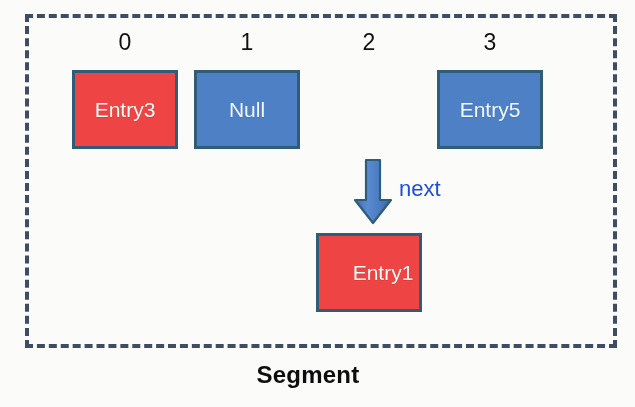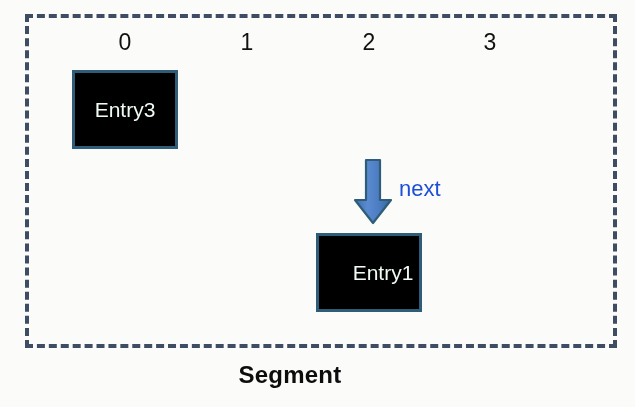--- a/index.html
+++ b/index.html
@@ -56,21 +56,21 @@
     box-sizing: border-box;
     border: 3px solid #2f5d78;
     display: flex;
     align-items: center;
     justify-content: center;
     color: #f0fbf4;
     font-size: 21px;
     font-family: "Liberation Sans", sans-serif;
     text-shadow: 0 1px 0 rgba(0,0,0,0.10);
   }
-  .entry-box.green { background: #000000; }
+  .entry-box.green { background: #ef4444; }
   .entry-box.blue  { background: #4d80c4; color: #f2f7fd; }
 
   .row-top { top: 70px; }
 
   .slot-0 { left: 72px; }
   .slot-1 { left: 194px; }
   .slot-2 { left: 316px; }
   .slot-3 { left: 437px; }
 
   .entry-child {
@@ -103,35 +103,38 @@
     position: absolute;
     left: 0;
     top: 361px;
     width: 580px;
     text-align: center;
     font-size: 24px;
     font-weight: bold;
     color: #0d0d0d;
     font-family: "Liberation Sans", sans-serif;
     letter-spacing: 0.2px;
+    padding-left: 18px;
   }
 </style>
 </head>
 <body>
 
 <div id="canvas">
 
   <div class="segment-box"></div>
 
   <div class="index-label slot-0">0</div>
   <div class="index-label slot-1">1</div>
   <div class="index-label slot-2">2</div>
   <div class="index-label slot-3">3</div>
 
   <div class="entry-box green row-top slot-0">Entry3</div>
+  <div class="entry-box blue  row-top slot-1">Null</div>
+  <div class="entry-box blue  row-top slot-3">Entry5</div>
 
   <svg class="next-arrow" viewBox="0 0 40 68">
     <defs>
       <linearGradient id="arrowGrad" x1="0" y1="0" x2="1" y2="0">
         <stop offset="0%" stop-color="#3f6eb0"></stop>
         <stop offset="35%" stop-color="#5a8ad0"></stop>
         <stop offset="70%" stop-color="#4a7bc0"></stop>
         <stop offset="100%" stop-color="#38639f"></stop>
       </linearGradient>
     </defs>

